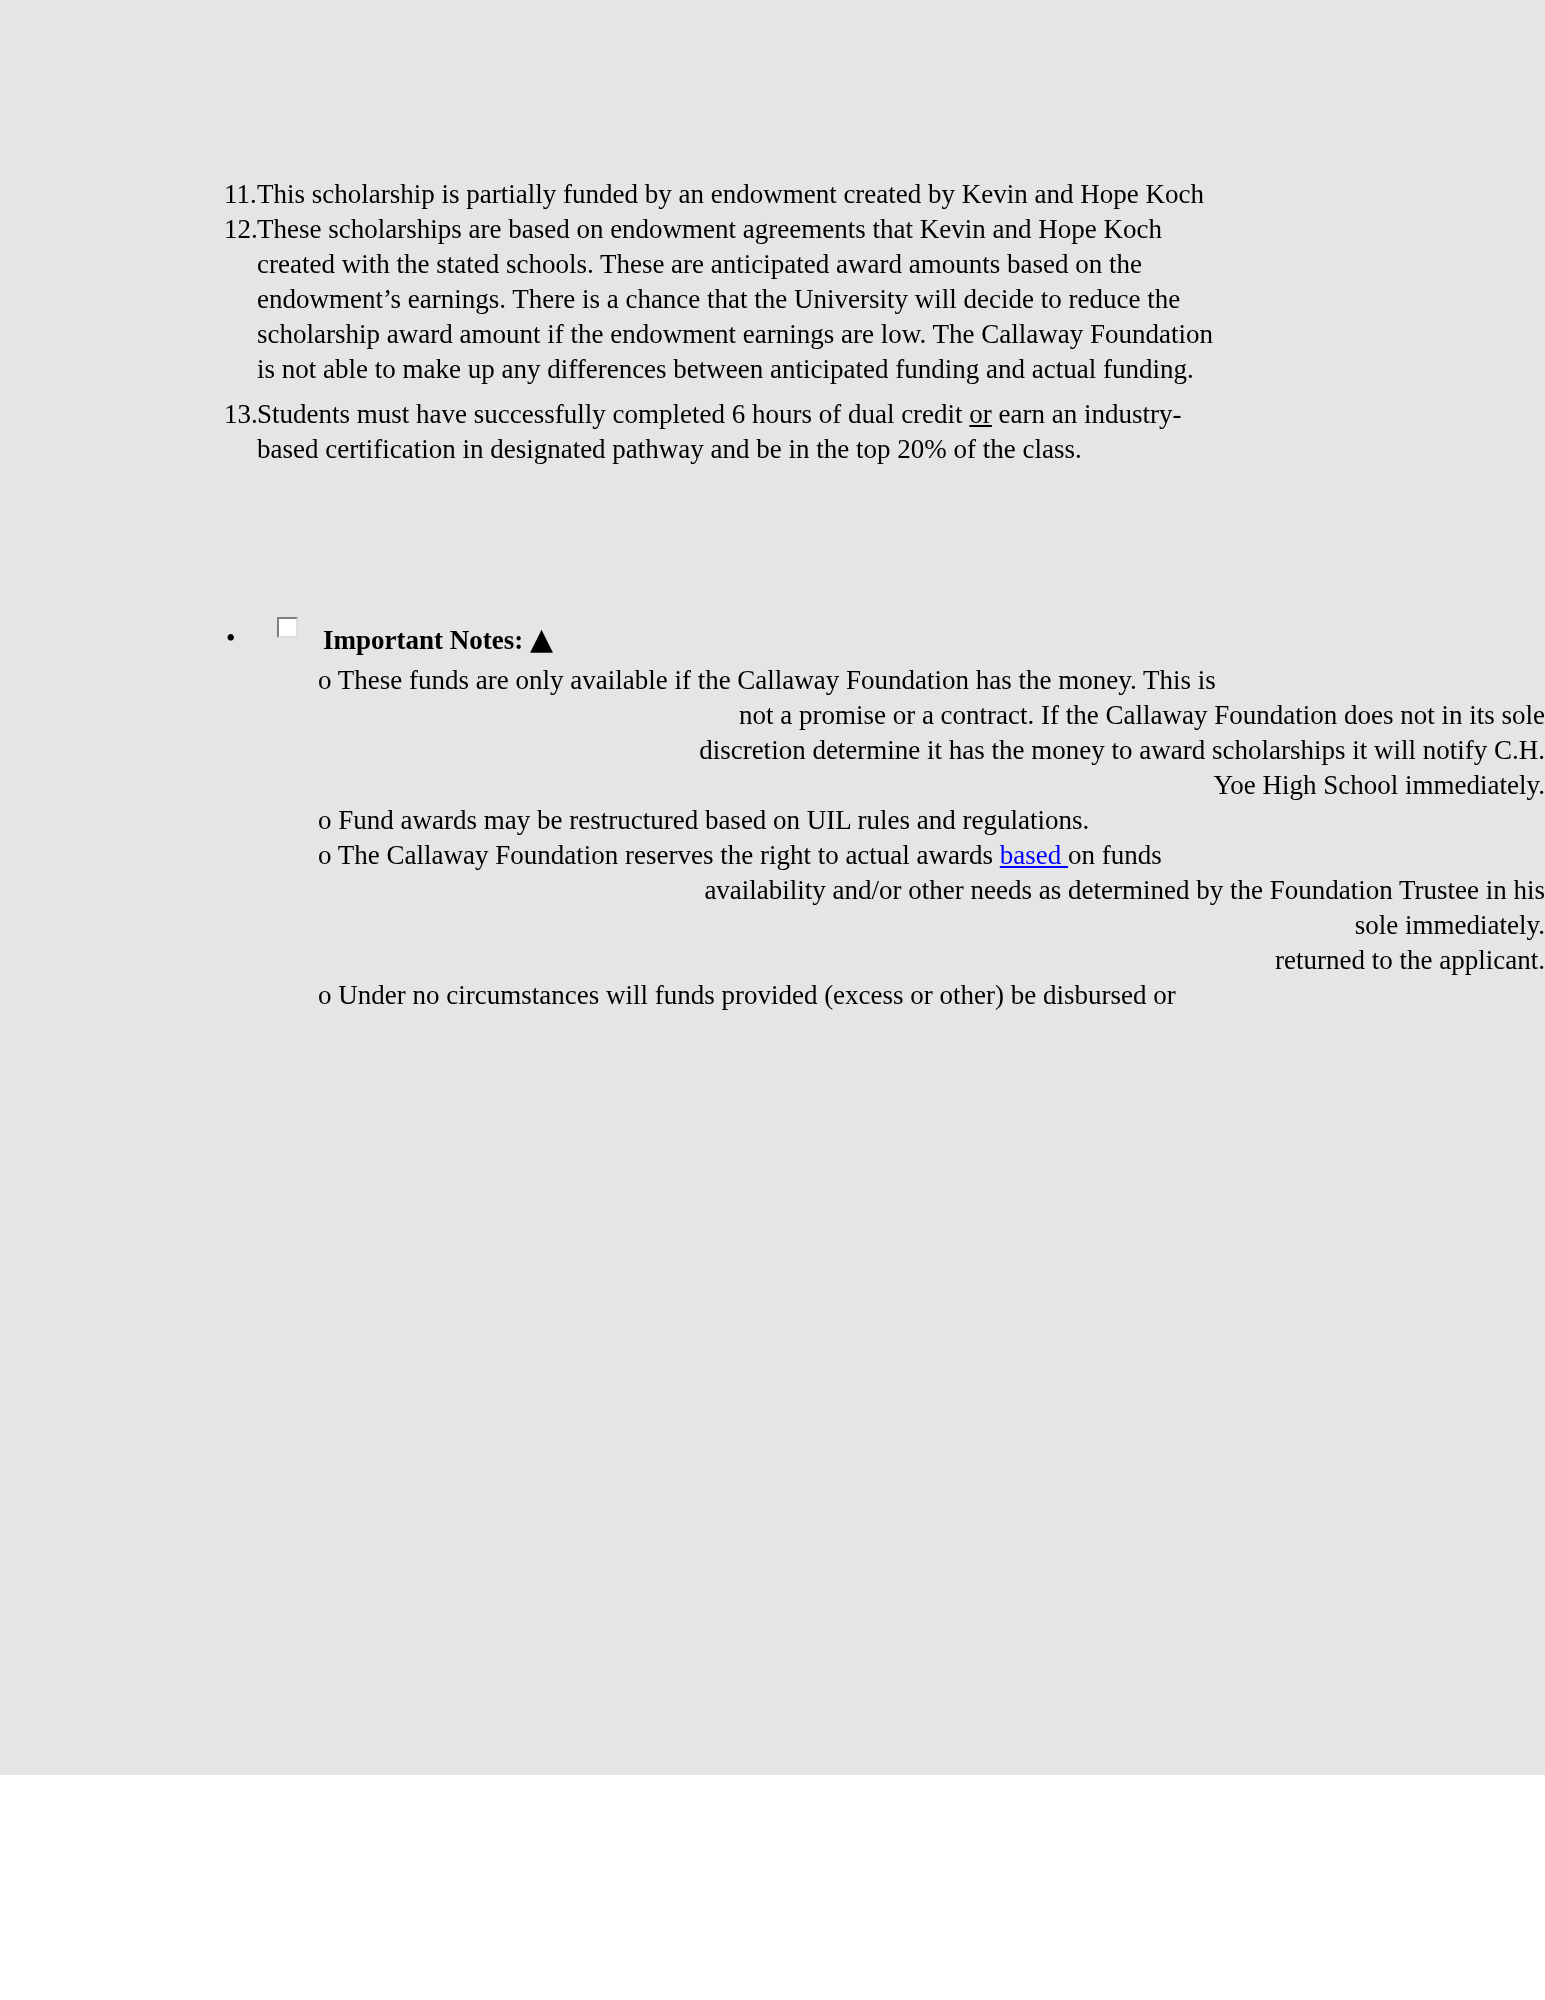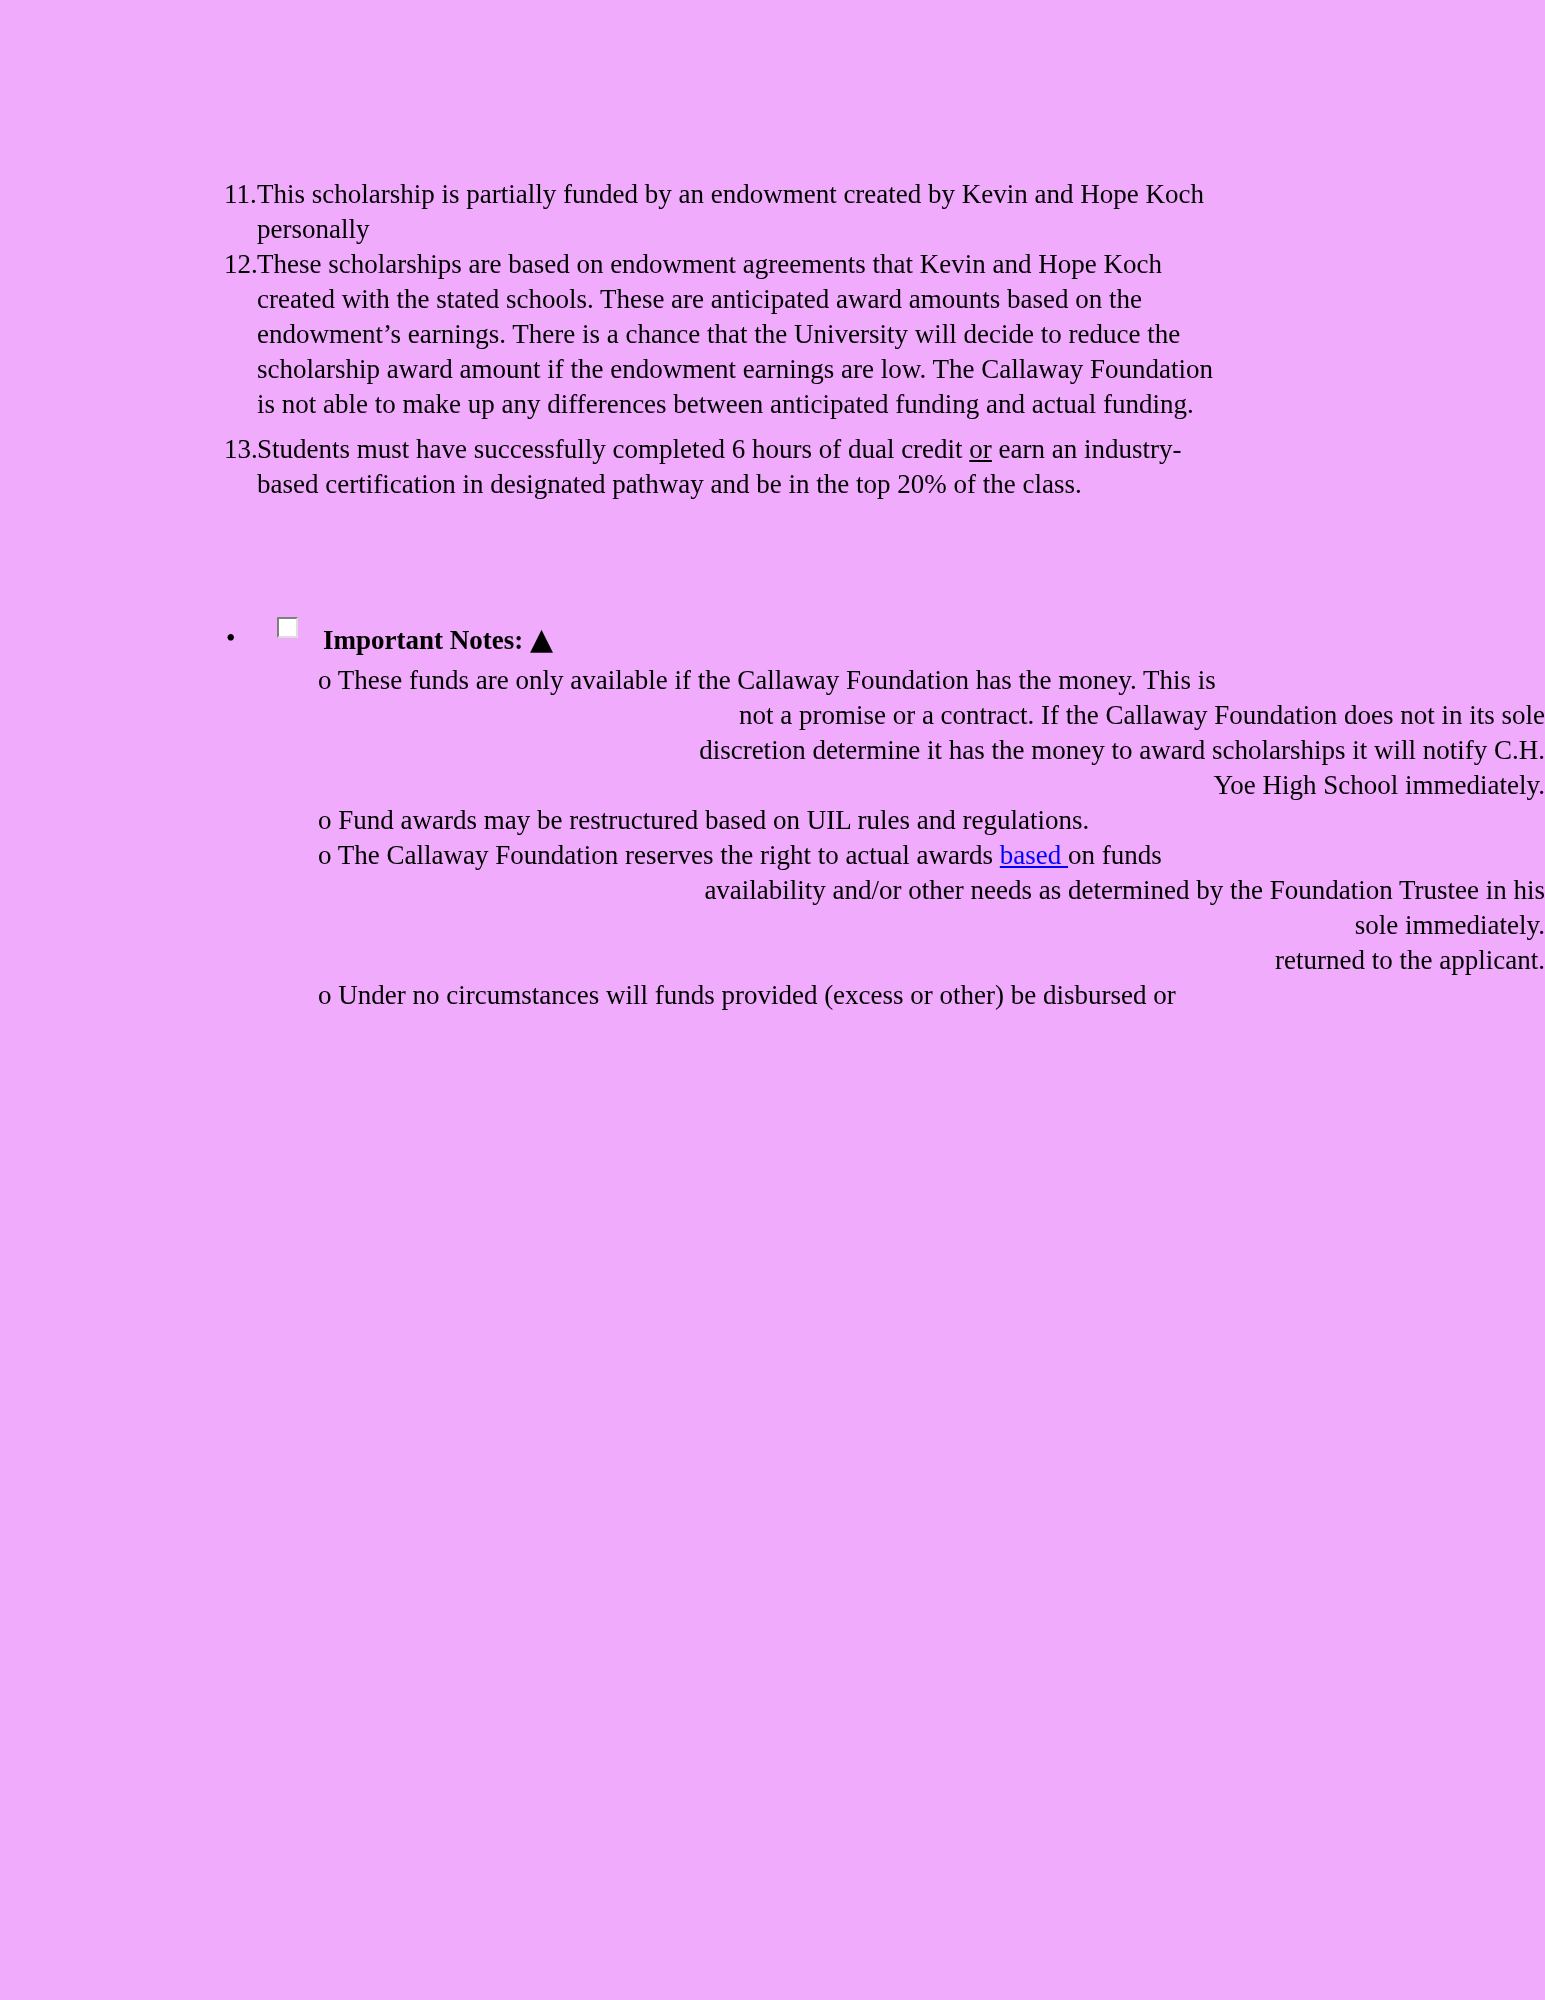--- a/index.html
+++ b/index.html
@@ -1,20 +1,20 @@
 <!DOCTYPE html>
 <html><head>
 <meta charset="utf-8">
 <style>
   html, body { margin: 0; padding: 0; background: #ffffff; }
   .page {
     position: relative;
     width: 1545px;
-    height: 2000px;
-    background: #f0abfc;
+    height: 1775px;
+    background: #e5e5e5;
     font-family: "Liberation Serif", "DejaVu Serif", serif;
     font-size: 27px;
     line-height: 35px;
     color: #000000;
     overflow: hidden;
   }
 
   
   #numbered-list { position: absolute; top: 177px; left: 0; right: 0; }
   .list-item { position: relative; }
@@ -48,21 +48,20 @@
 </style>
 </head>
 <body>
 
 <div class="page" id="page" style="color: rgb(0, 0, 0);">
 
   <div id="numbered-list">
       <div class="list-item">
         <span class="num">11.</span>
         <div class="line"><span>This scholarship is partially funded by an endowment created by Kevin and Hope Koch</span></div>
-        <div class="line"><span>personally</span></div>
       </div>
       <div class="list-item">
         <span class="num">12.</span>
         <div class="line"><span>These scholarships are based on endowment agreements that Kevin and Hope Koch</span></div>
         <div class="line"><span>created with the stated schools. These are anticipated award amounts based on the</span></div>
         <div class="line"><span>endowment’s earnings. There is a chance that the University will decide to reduce the</span></div>
         <div class="line"><span>scholarship award amount if the endowment earnings are low. The Callaway Foundation</span></div>
         <div class="line"><span>is not able to make up any differences between anticipated funding and actual funding.</span></div>
       </div>
       <div class="list-item spaced">

